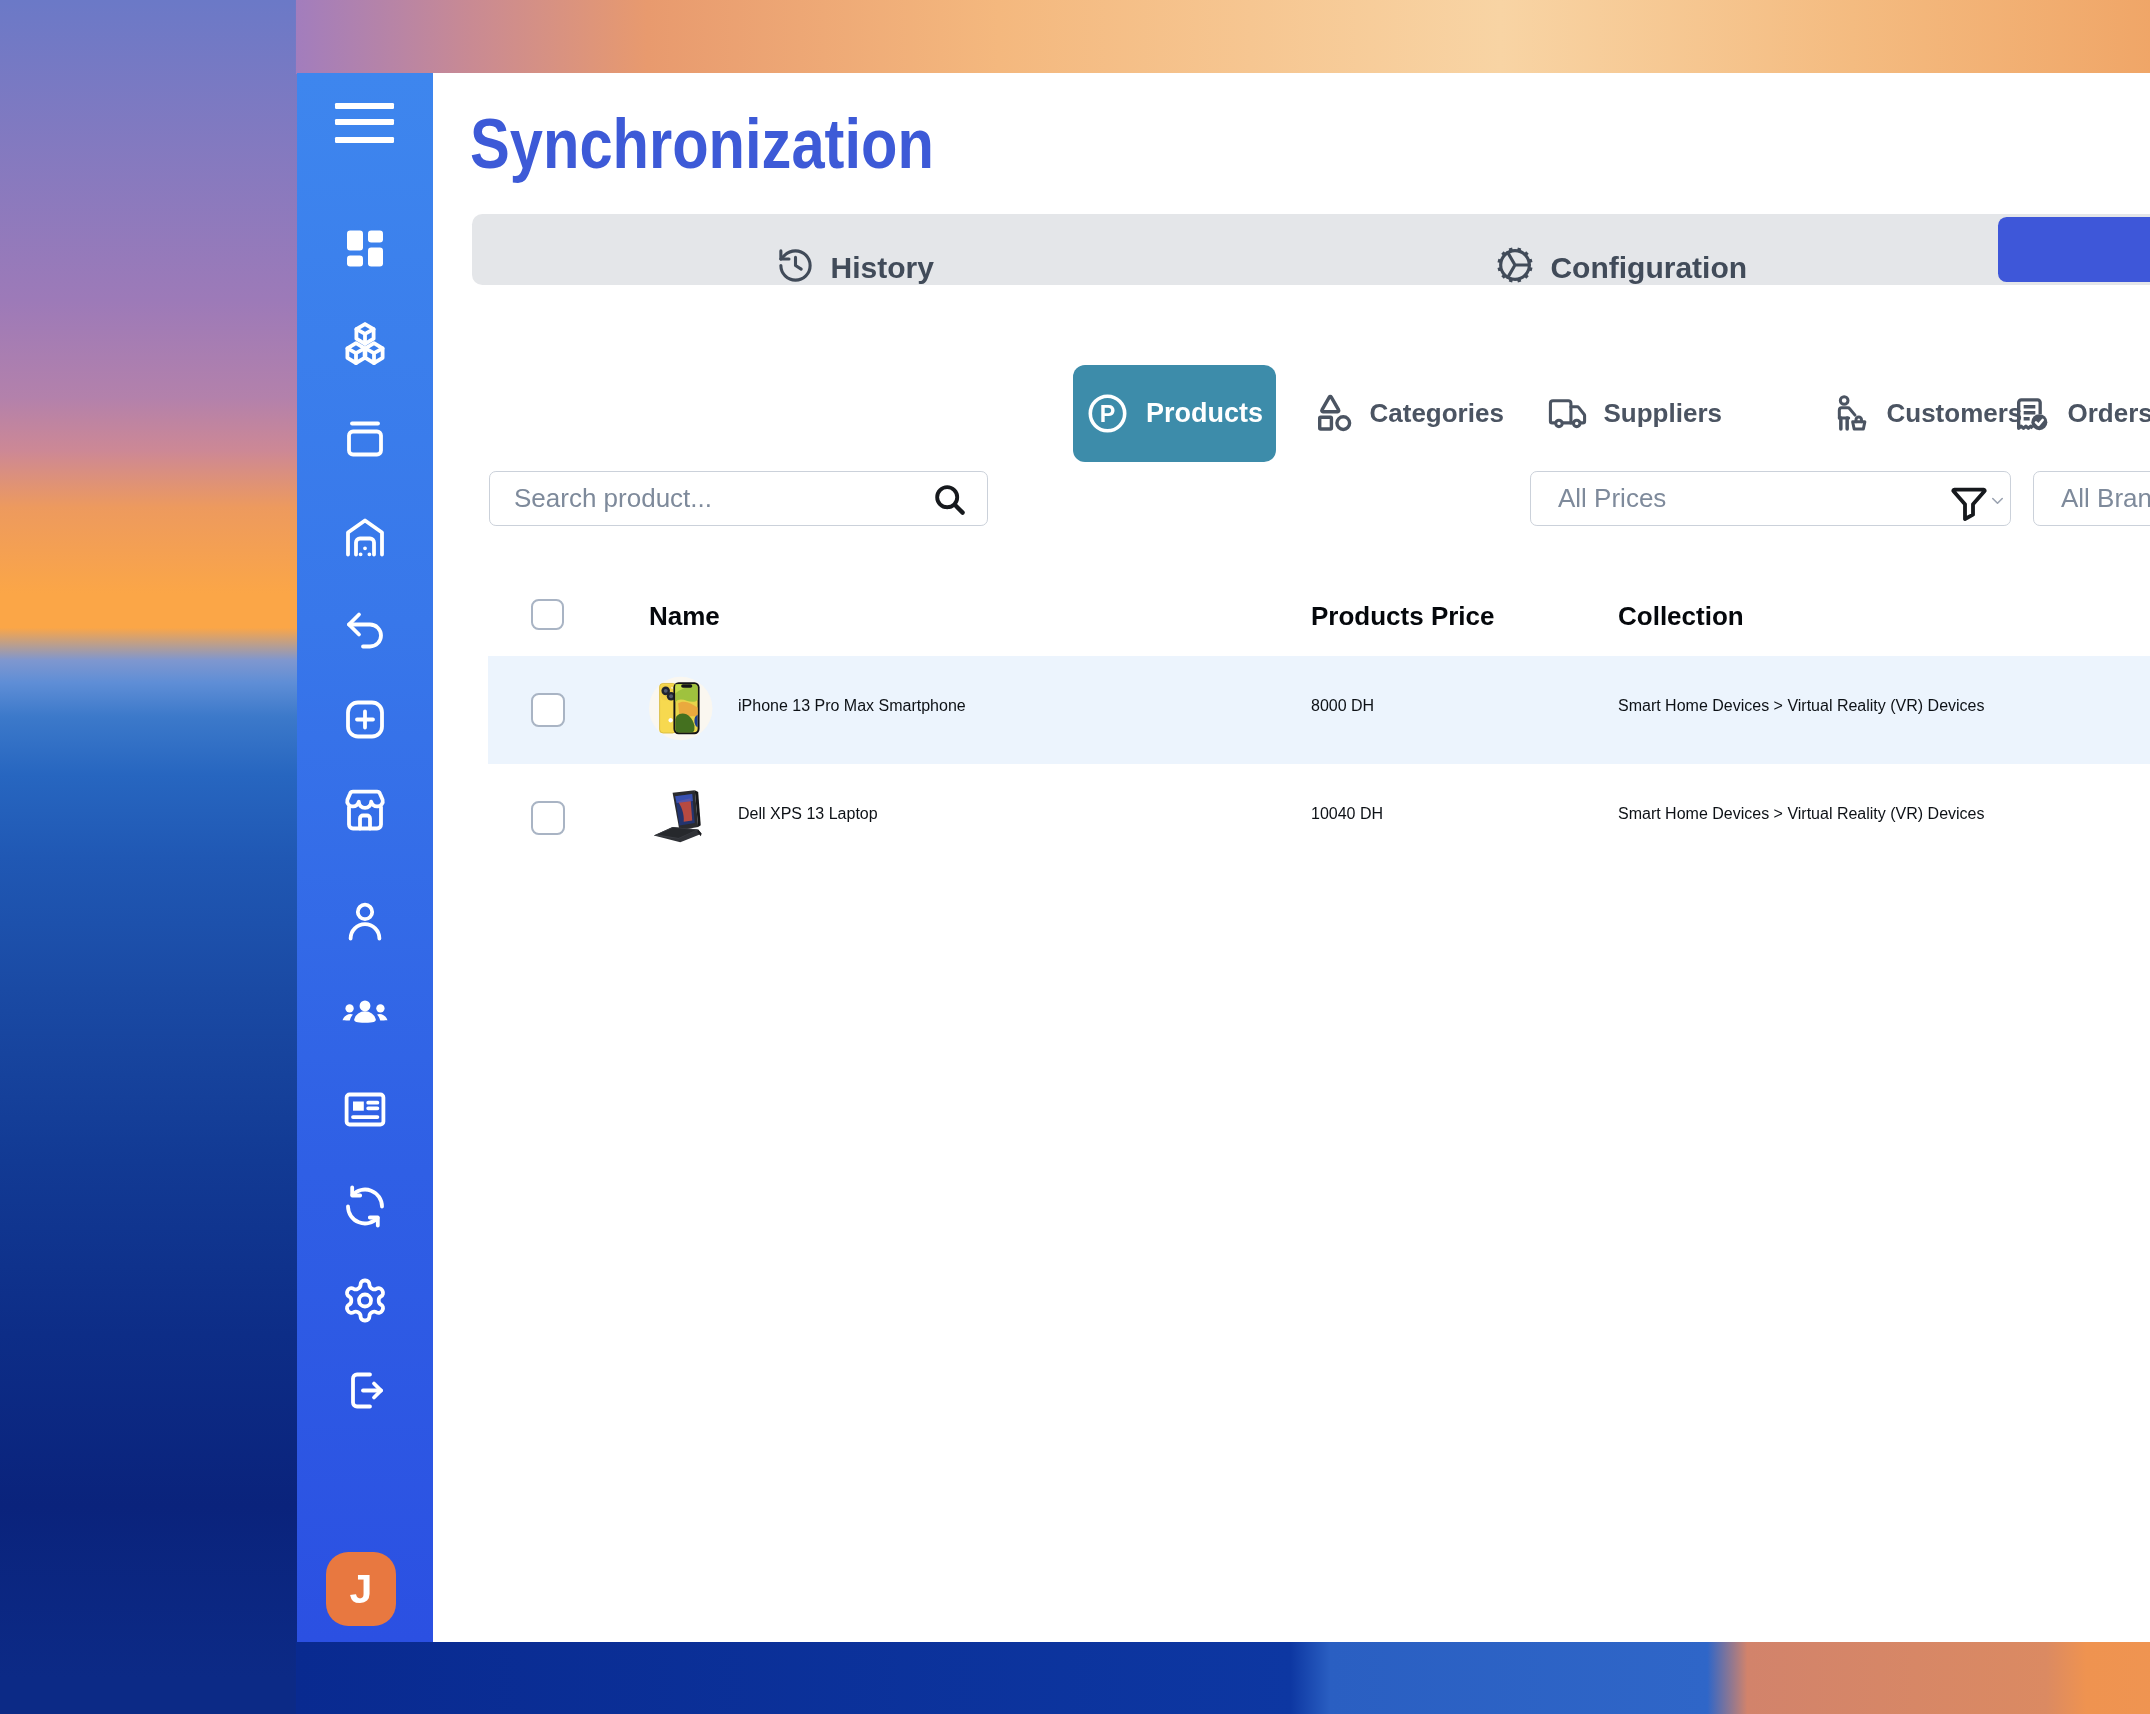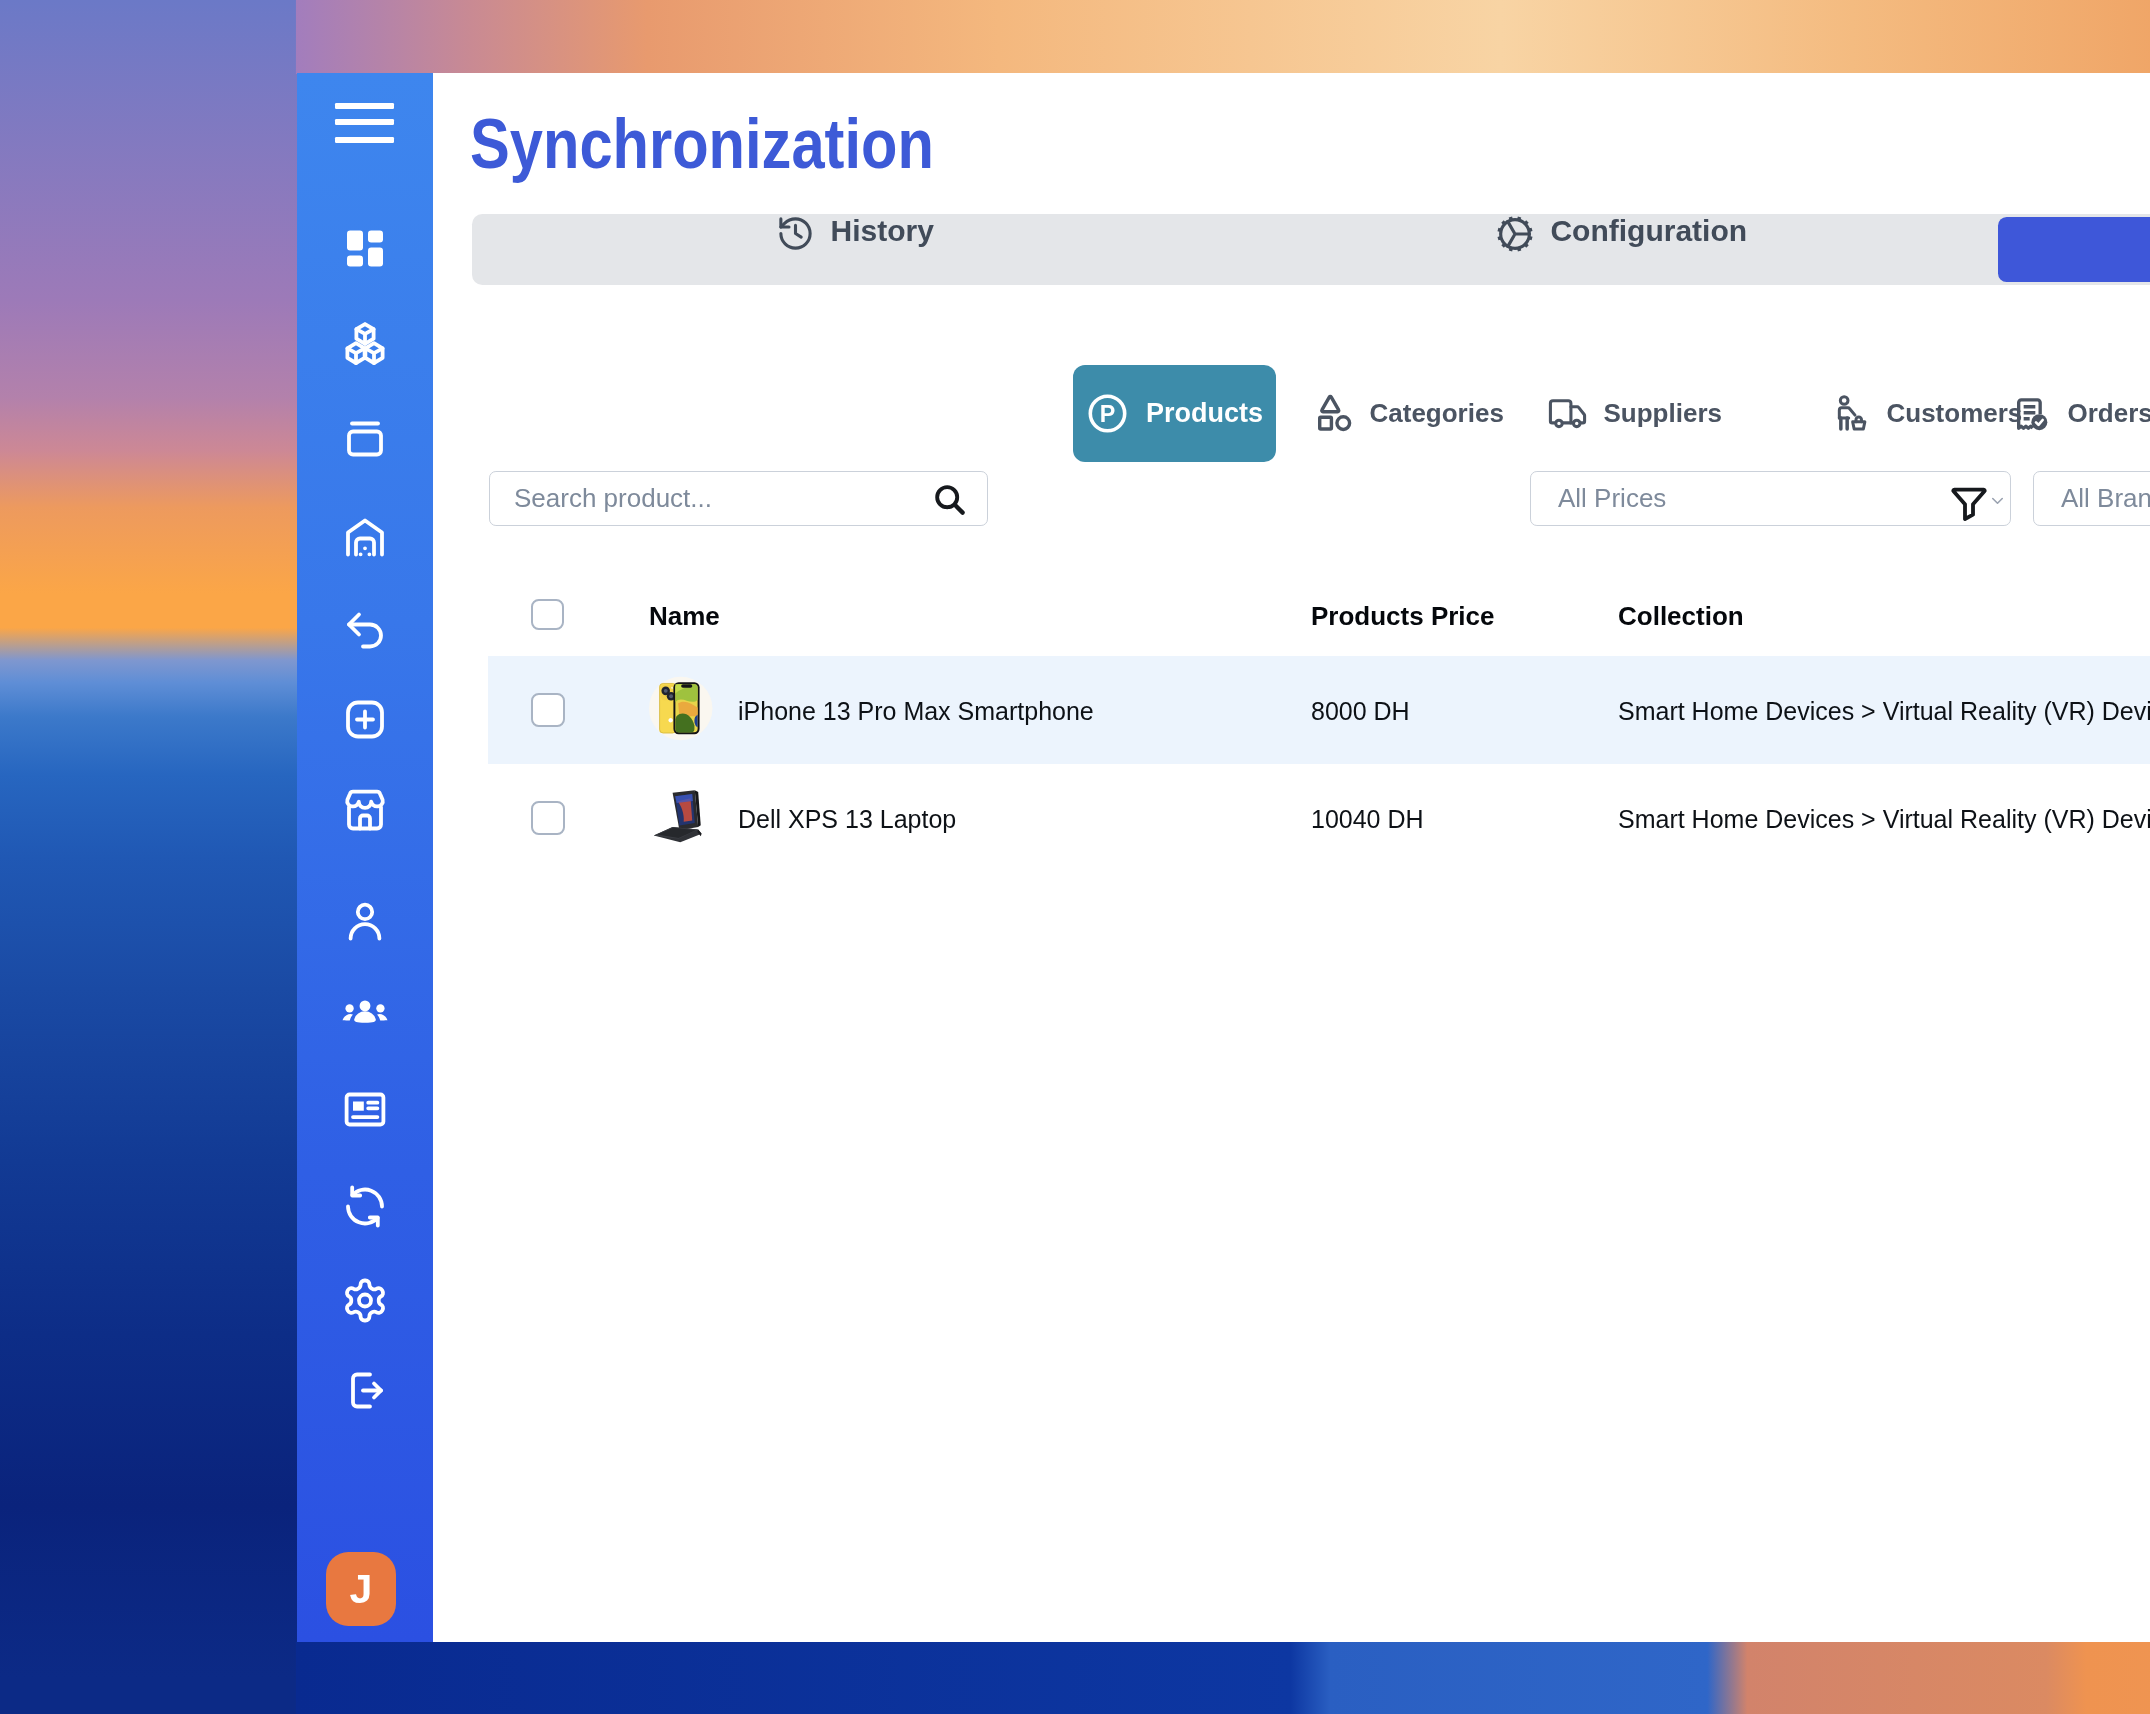--- a/index.html
+++ b/index.html
@@ -13,41 +13,41 @@
           background:linear-gradient(180deg,#3e86ee 0%,#3877ea 35%,#2f5fe5 70%,#2b50e2 100%); }
   .sicon { position:absolute; left:50%; transform:translate(-50%,-50%); }
   #avatar { position:absolute; left:29px; top:1479px; width:70px; height:74px; border-radius:22.4px;
             background:#e87840; color:#fff; font-size:41px; font-weight:bold;
             display:flex; align-items:center; justify-content:center; }
   
   #title { position:absolute; left:37px; top:30px; color:#3d5ad7; font-weight:bold;
            font-size:71px; letter-spacing:0px; transform:scaleX(0.84); transform-origin:left top; white-space:nowrap;}
   #tabbar { position:absolute; left:39px; top:141px; width:2298px; height:71px; background:#e4e6e9;
             border-radius:10.3px; display:flex; }
-  .tabcell { width:766px; height:71px; display:flex; align-items:flex-start; justify-content:center; gap:15.5px;
+  .tabcell { width:766px; height:71px; display:flex; align-items:flex-end; justify-content:center; gap:15.5px;
              color:#414b59; font-weight:bold; font-size:30px; }
   #synctab { position:absolute; left:1526px; top:3.4px; width:760px; height:65px; background:#3e57d9;
              border-radius:8.6px; display:flex; align-items:center; justify-content:center; gap:16.3px;
              color:#ffffff; font-weight:bold; font-size:30px; }
   
   #row2 { position:absolute; left:0px; top:292px; width:2373px; height:97px; }
   #prodbtn { position:absolute; left:640px; top:0px; width:203px; height:97px; background:#3d8caa;
              border-radius:12px; display:flex; align-items:center; justify-content:center; gap:17px;
              color:#fff; font-weight:bold; font-size:27px; }
   .t2 { position:absolute; top:0; height:97px; display:flex; align-items:center; gap:15.5px;
         color:#4b5462; font-weight:bold; font-size:26px; }
   
   .input { position:absolute; top:398px; height:55px; border:1.7px solid #cbd1da; border-radius:6.9px;
            background:#fff; display:flex; align-items:center; color:#7e8a9b; font-size:26px; }
   
   #table { position:absolute; left:55px; top:512px; width:2284px; }
   .hrow { position:relative; height:71px; }
   .row { position:relative; height:108px; }
   .cb { position:absolute; width:34px; height:34px; border:2.2px solid #a9b4c4; border-radius:7.7px; background:#fff; }
-  .cell { position:absolute; white-space:nowrap; color:#0d1116; font-size:25px; }
+  .cell { position:absolute; white-space:nowrap; color:#0d1116; font-size:16px; }
   .hcell { position:absolute; white-space:nowrap; color:#05080c; font-size:26px; font-weight:bold; }
   
   #pag { position:absolute; top:834px; left:0; width:2465px; height:56px; color:#c5cad1; font-size:28px; }
 </style>
 </head>
 <body>
 <svg id="wall" viewBox="0 0 7214 3987" preserveAspectRatio="none">
   <defs>
     <linearGradient id="gL" x1="0" y1="0" x2="0" y2="1">
       <stop offset="0" stop-color="#6b79c7"></stop>

